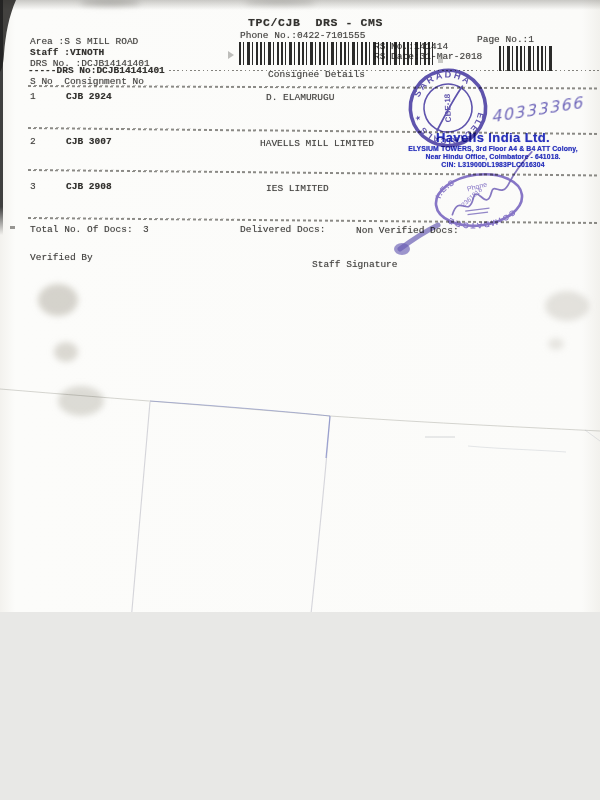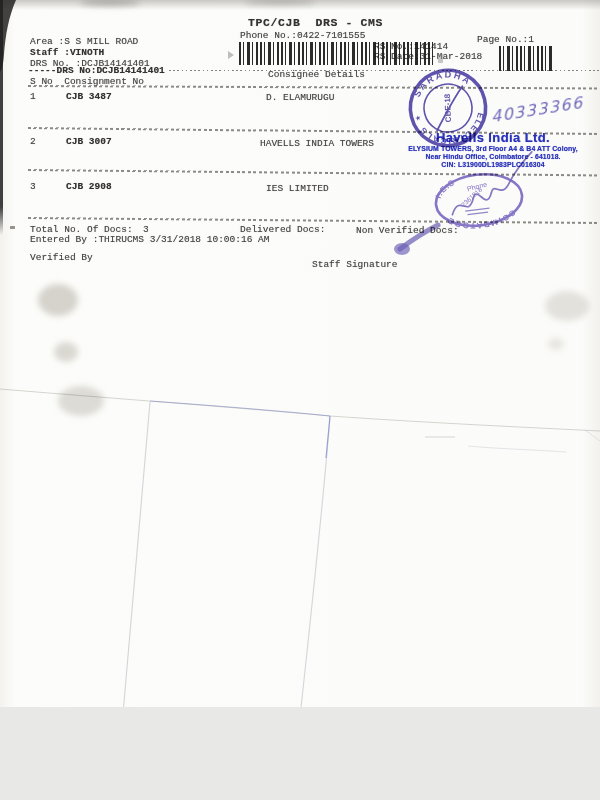--- a/index.html
+++ b/index.html
@@ -1,16 +1,16 @@
 <!DOCTYPE html>
 <html><head>
 <meta charset="utf-8">
 <style>
   html,body{margin:0;padding:0;background:#e8e8e6;}
-  .page{position:relative;width:600px;height:707px;overflow:hidden;
+  .page{position:relative;width:600px;height:612px;overflow:hidden;
         background:linear-gradient(90deg,#f3f2ee 0,#fcfcfa 2.5%,#fbfbf9 97%,#f2f1ed 100%);
         font-family:"Liberation Mono","DejaVu Sans Mono",monospace;}
   .abs{position:absolute;}
   .mono{font-family:"Liberation Mono","DejaVu Sans Mono",monospace;color:#474644;
         font-size:9.5px;line-height:11px;white-space:pre;
         text-shadow:0 0 0.7px rgba(80,78,74,.55);}
   .b{font-weight:700;color:#33322f;}
   .title{font-size:11.5px;letter-spacing:.6px;}
   .dash{height:2px;background:repeating-linear-gradient(90deg,#6e6d68 0 3px,transparent 3px 5.5px);
         opacity:.8;transform-origin:left center;}
@@ -82,39 +82,38 @@
   <div class="abs" style="left:228px;top:51px;width:0;height:0;border-top:4px solid transparent;border-bottom:4px solid transparent;border-left:6px solid #8a8a86;opacity:.55"></div>
   <div class="abs" style="left:438px;top:54px;width:5px;height:9px;background:#8a8a86;opacity:.45;filter:blur(.5px)"></div>
 
   <div class="abs dash" style="left:28px;top:85px;width:572px;transform:rotate(.25deg)"></div>
   <div class="abs dash" style="left:28px;top:127px;width:572px;transform:rotate(.6deg)"></div>
   <div class="abs dash" style="left:28px;top:169px;width:572px;transform:rotate(.55deg)"></div>
   <div class="abs dash" style="left:28px;top:217px;width:572px;transform:rotate(.5deg)"></div>
 
   <div>
     <span class="abs mono" style="left:30px;top:91px">1</span>
-    <span class="abs mono b" style="left:66px;top:91px">CJB 3487</span>
+    <span class="abs mono b" style="left:66px;top:91px">CJB 2924</span>
     <span class="abs mono" style="left:266px;top:92px">D. ELAMURUGU</span>
   </div>
   <div>
     <span class="abs mono" style="left:30px;top:136px">2</span>
     <span class="abs mono b" style="left:66px;top:136px">CJB 3007</span>
-    <span class="abs mono" style="left:260px;top:138px">HAVELLS INDIA TOWERS</span>
+    <span class="abs mono" style="left:260px;top:138px">HAVELLS MILL LIMITED</span>
   </div>
   <div>
     <span class="abs mono" style="left:30px;top:181px">3</span>
     <span class="abs mono b" style="left:66px;top:181px">CJB 2908</span>
     <span class="abs mono" style="left:266px;top:183px">IES LIMITED</span>
   </div>
 
   <div class="abs mono" style="left:30px;top:224px">Total No. Of Docs:</div>
   <div class="abs mono" style="left:143px;top:224px">3</div>
   <div class="abs mono" style="left:240px;top:224px">Delivered Docs:</div>
   <div class="abs mono" style="left:356px;top:225px">Non Verified Docs:</div>
-  <div class="abs mono" style="left:30px;top:234px">Entered By :THIRUCMS 3/31/2018 10:00:16 AM</div>
   <div class="abs mono" style="left:30px;top:252px">Verified By</div>
   <div class="abs mono" style="left:312px;top:259px">Staff Signature</div>
 
   <svg class="abs stamp" style="left:408px;top:68px;width:80px;height:80px;transform:rotate(-14deg);opacity:.88" viewBox="0 0 100 100">
     <defs>
       <path id="sArcT" d="M50,50 m-38,0 a38,38 0 1,1 76,0"></path>
       <path id="sArcB" d="M50,50 m38,0 a38,38 0 1,1 -76,0"></path>
     </defs>
     <circle cx="50" cy="50" r="47" fill="none" stroke="#4a3da6" stroke-width="4.5"></circle>
     <circle cx="50" cy="50" r="30" fill="none" stroke="#4a3da6" stroke-width="2"></circle>

